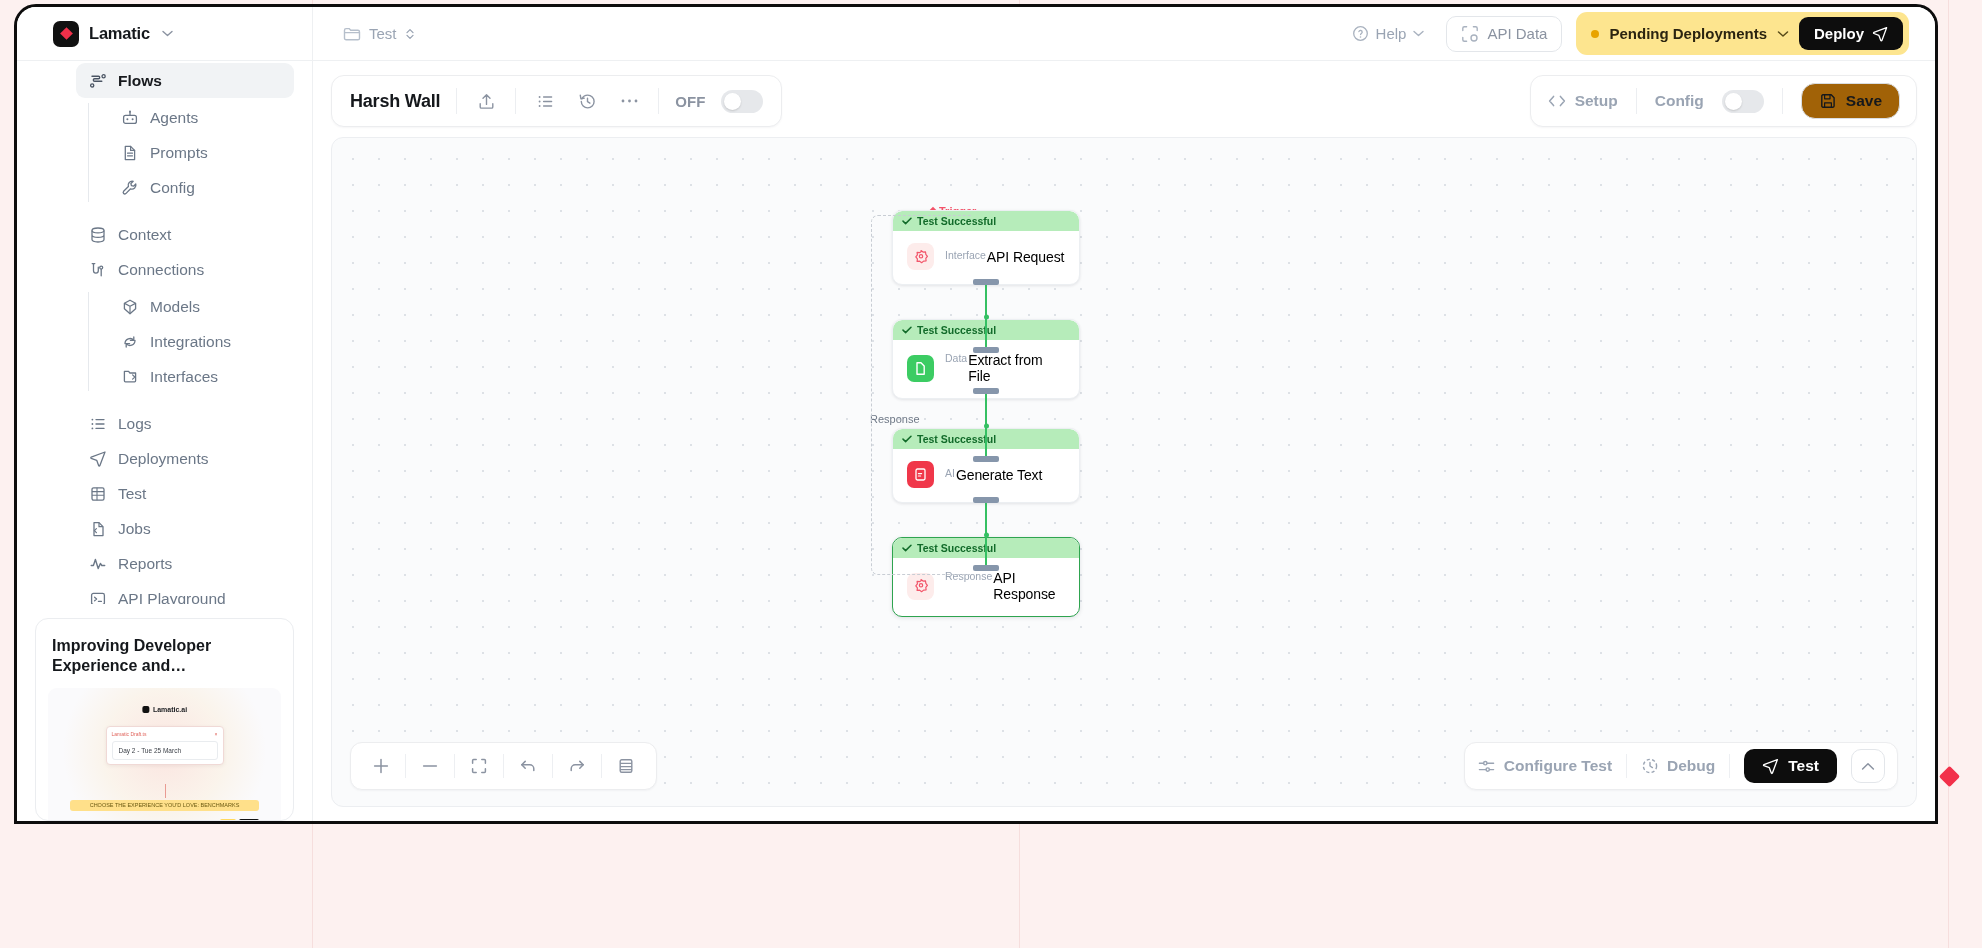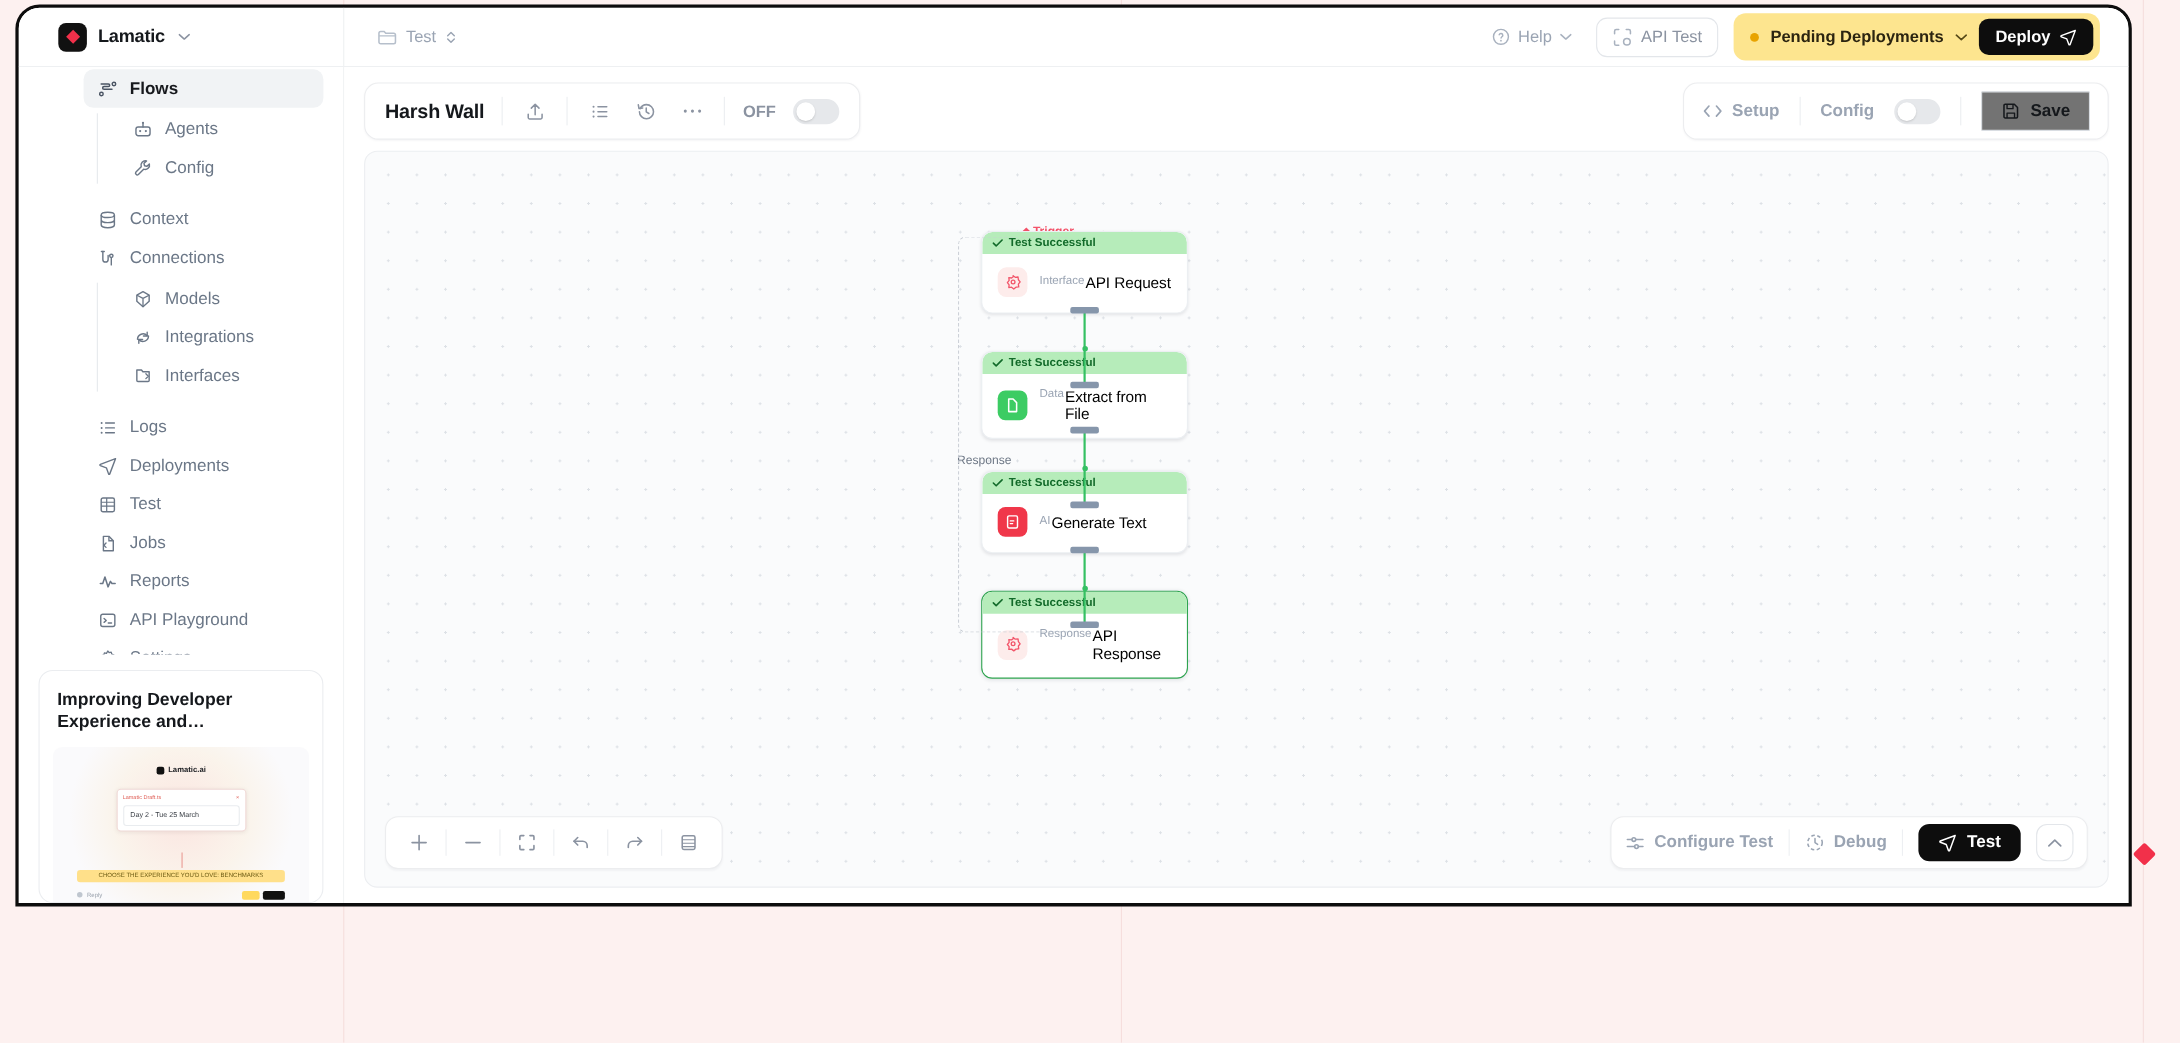--- a/index.html
+++ b/index.html
@@ -271,24 +271,24 @@
     height: 52px;
     display: flex; align-items: center; gap: 18px;
     background: #fff; border: 1px solid #ecedef; border-radius: 13px;
     padding: 0 16px;
     box-shadow: 0 1px 2px rgba(16,24,40,.04);
     z-index: 20;
   }
   .fa-item { display: flex; align-items: center; gap: 8px; color: #9aa4b3; font-size: 15.5px; font-weight: 600; cursor: pointer; }
   #save-btn {
     display: flex; align-items: center; gap: 9px;
-    border: 1px solid #d9dde2; border-radius: 1px;
+    border: 1px solid #d9dde2; border-radius: 14px;
     padding: 8px 17px;
     color: #15181c; font-size: 15.5px; font-weight: 700;
-    background: #737373; cursor: pointer;
+    background: #a16207; cursor: pointer;
   }
 
   
   #graph { position: absolute; inset: 0; }
   .node {
     position: absolute;
     width: 188px;
     border-radius: 10px;
     background: #fff;
     box-shadow: 0 1px 3px rgba(16,24,40,.10);
@@ -457,21 +457,21 @@
           </span>
         </div>
 
         <div class="apidocs-btn">
           <span>
             <svg width="18" height="18" viewBox="0 0 18 18" fill="none">
                 <path d="M1.8 5.6V3.3c0-.8.7-1.5 1.5-1.5h2.3M16.2 5.6V3.3c0-.8-.7-1.5-1.5-1.5h-2.3M1.8 12.4v2.3c0 .8.7 1.5 1.5 1.5h2.3" stroke="#a9b2bf" stroke-width="1.4" stroke-linecap="round"></path>
                 <circle cx="13" cy="13" r="3" stroke="#a9b2bf" stroke-width="1.4"></circle>
               </svg>
           </span>
-          <span>API Test</span>
+          <span>API Data</span>
         </div>
 
         <div id="deploy-group">
           <span class="pend-dot"></span>
           <span class="pend-label">Pending Deployments</span>
           <span class="pend-chev">
             <svg width="12" height="8" viewBox="0 0 12 8" fill="none">
                 <path d="M1.5 2l4.5 4 4.5-4" stroke="#574a18" stroke-width="1.5" stroke-linecap="round" stroke-linejoin="round"></path>
               </svg>
           </span>
@@ -515,20 +515,29 @@
                     <circle cx="9" cy="2.6" r="1" fill="#6b7787"></circle>
                     <circle cx="6.4" cy="10.2" r="1" fill="#6b7787"></circle>
                     <circle cx="11.6" cy="10.2" r="1" fill="#6b7787"></circle>
                   </svg>
               </span>
               <span>Agents</span>
             </div>
             <div class="nav-item">
               <span class="ico">
                 <svg width="18" height="18" viewBox="0 0 18 18" fill="none">
+                    <path d="M4.3 2.4h5.3l4 4v9.2H4.3V2.4z" stroke="#6b7787" stroke-width="1.3" stroke-linejoin="round"></path>
+                    <path d="M9.6 2.4v4h4M6.5 9.2h5M6.5 11.8h5" stroke="#6b7787" stroke-width="1.2" stroke-linecap="round"></path>
+                  </svg>
+              </span>
+              <span>Prompts</span>
+            </div>
+            <div class="nav-item">
+              <span class="ico">
+                <svg width="18" height="18" viewBox="0 0 18 18" fill="none">
                     <path d="M12.2 2.3a4 4 0 00-4.8 5.2L2.6 12.3a1.6 1.6 0 002.2 2.3l4.8-4.8a4 4 0 005.2-4.8l-2.2 2.2-2.2-.5-.5-2.2 2.3-2.2z" stroke="#6b7787" stroke-width="1.3" stroke-linejoin="round"></path>
                   </svg>
               </span>
               <span>Config</span>
             </div>
           </div>
 
           <div class="nav-sep"></div>
 
           <div class="nav-item">

